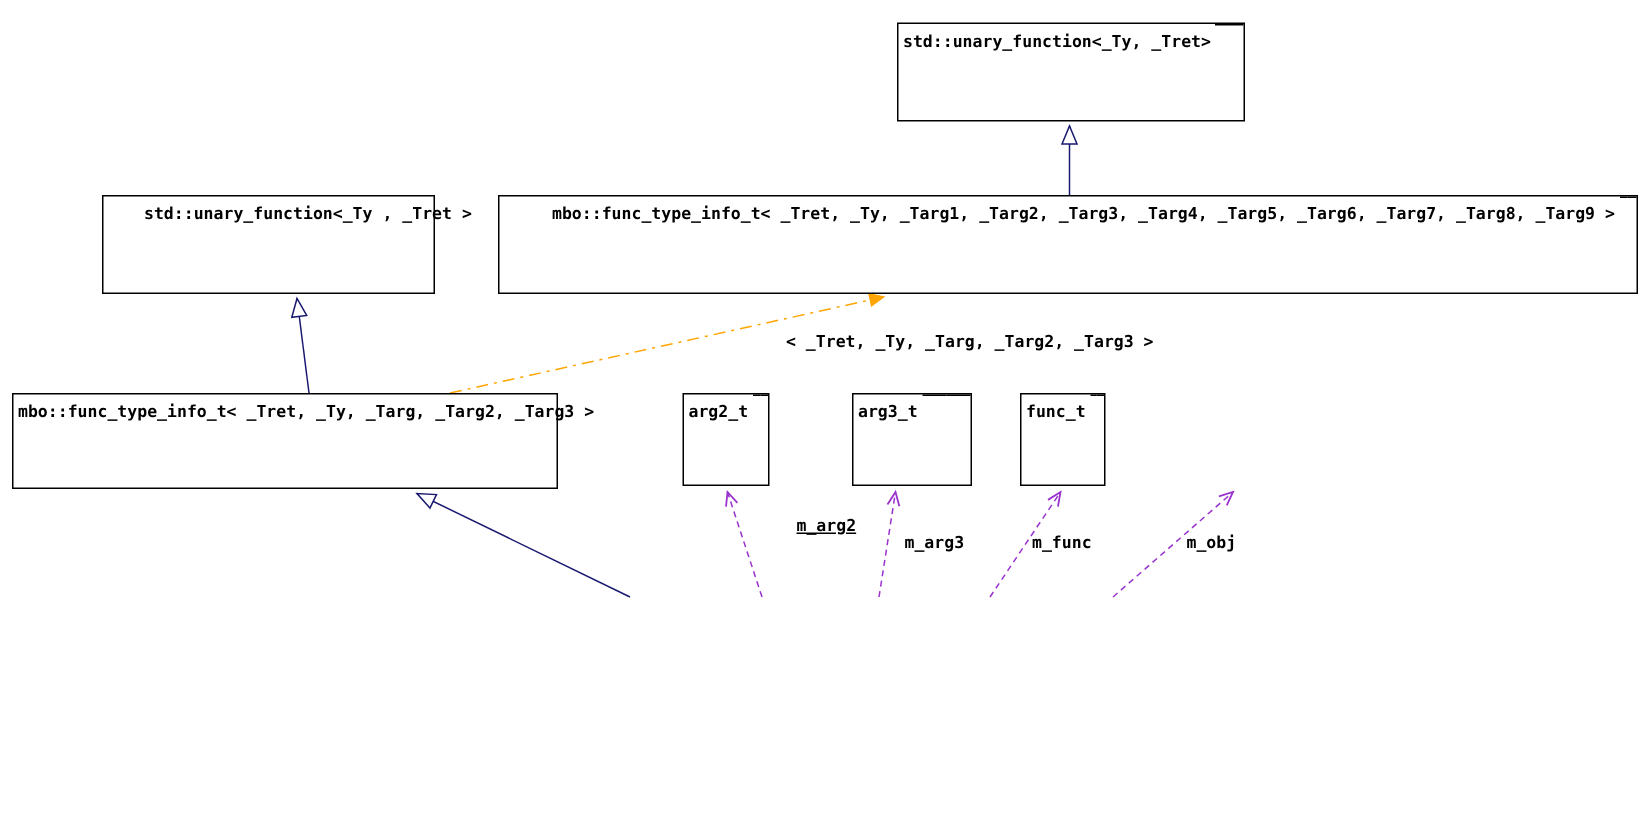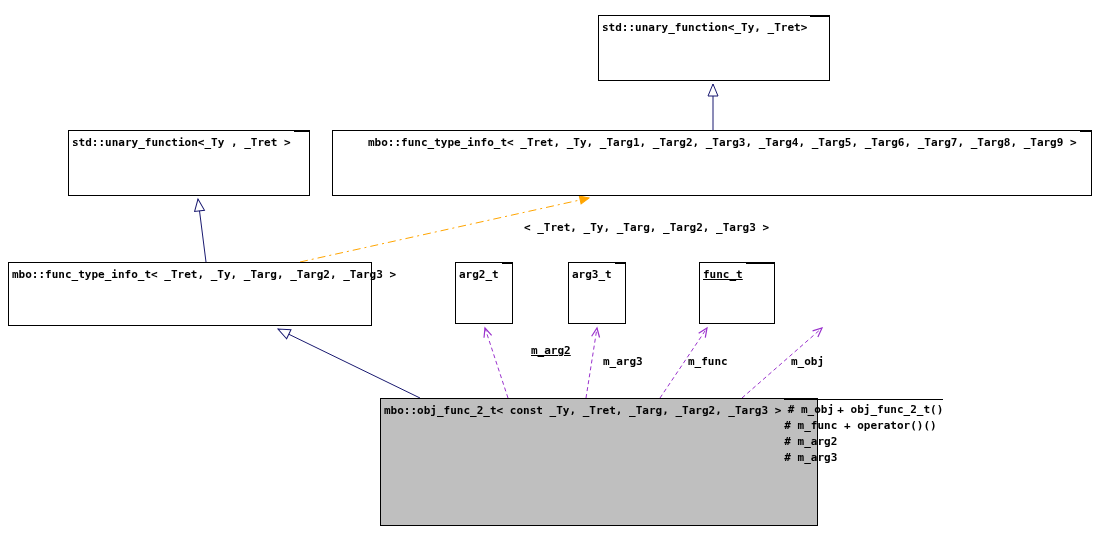--- a/index.html
+++ b/index.html
@@ -78,21 +78,21 @@
     <line class="usg" x1="660" y1="398" x2="707" y2="328" marker-end="url(#mUsage)"></line>
     <line class="usg" x1="742" y1="398" x2="822" y2="328" marker-end="url(#mUsage)"></line>
   </svg>
 
   <div class="class-box" style="left:598px; top:15px; width:232px; height:66px;">
     <div class="cb-title">std::unary_function&lt;_Ty, _Tret&gt;</div>
     <div class="cb-sec"></div>
     <div class="cb-sec"></div>
   </div>
 
-  <div class="class-box" style="left:68px; top:130px; width:242px; height:66px;">
+  <div class="class-box" style="left:68px; top:130px; width:222px; height:66px;padding-left:24px;">
     <div class="cb-title">std::unary_function&lt;_Ty , _Tret &gt;</div>
     <div class="cb-sec"></div>
     <div class="cb-sec"></div>
   </div>
 
   <div class="class-box" style="left:332px; top:130px; width:760px; height:66px;padding-left:32px;">
     <div class="cb-title">mbo::func_type_info_t&lt; _Tret, _Ty, _Targ1, _Targ2, _Targ3, _Targ4, _Targ5, _Targ6, _Targ7, _Targ8, _Targ9 &gt;</div>
     <div class="cb-sec"></div>
     <div class="cb-sec"></div>
   </div>
@@ -102,46 +102,33 @@
     <div class="cb-sec"></div>
     <div class="cb-sec"></div>
   </div>
 
   <div class="class-box" style="left:455px; top:262px; width:58px; height:62px;">
     <div class="cb-title">arg2_t</div>
     <div class="cb-sec"></div>
     <div class="cb-sec"></div>
   </div>
 
-  <div class="class-box" style="left:568px; top:262px; width:58px; height:62px;">
+  <div class="class-box" style="left:568px; top:262px; width:80px; height:62px;">
     <div class="cb-title">arg3_t</div>
     <div class="cb-sec"></div>
     <div class="cb-sec"></div>
   </div>
 
-  <div class="class-box" style="left:699px; top:262px; width:76px; height:62px;text-decoration:underline;">
+  <div class="class-box" style="left:680px; top:262px; width:57px; height:62px;">
     <div class="cb-title">func_t</div>
     <div class="cb-sec"></div>
     <div class="cb-sec"></div>
   </div>
 
 
-  <div class="class-box main" style="left:380px; top:398px; width:438px; height:128px;">
-    <div class="cb-title">mbo::obj_func_2_t&lt; const _Ty, _Tret, _Targ, _Targ2, _Targ3 &gt;</div>
-    <div class="cb-members">
-      <div># m_obj</div>
-      <div># m_func</div>
-      <div># m_arg2</div>
-      <div># m_arg3</div>
-    </div>
-    <div class="cb-members">
-      <div>+ obj_func_2_t()</div>
-      <div>+ operator()()</div>
-    </div>
-  </div>
 
   <div class="edge-label" style="left:524px; top:221px;">&lt; _Tret, _Ty, _Targ, _Targ2, _Targ3 &gt;</div>
   <div class="edge-label" style="left:531px; top:344px;text-decoration:underline;">m_arg2</div>
   <div class="edge-label" style="left:603px; top:355px;">m_arg3</div>
   <div class="edge-label" style="left:688px; top:355px;">m_func</div>
   <div class="edge-label" style="left:791px; top:355px;">m_obj</div>
 
 </div>
 
 </body></html>

